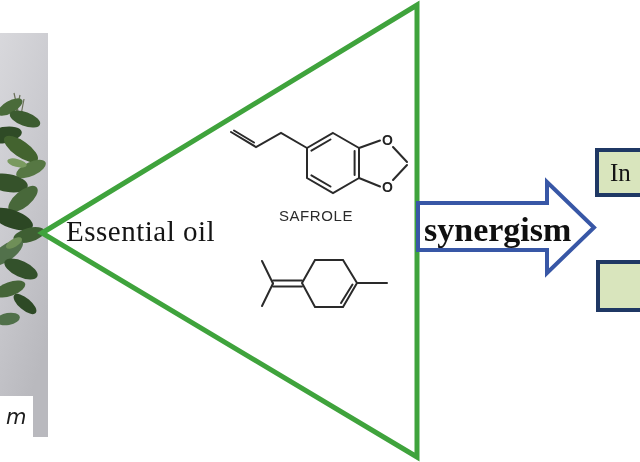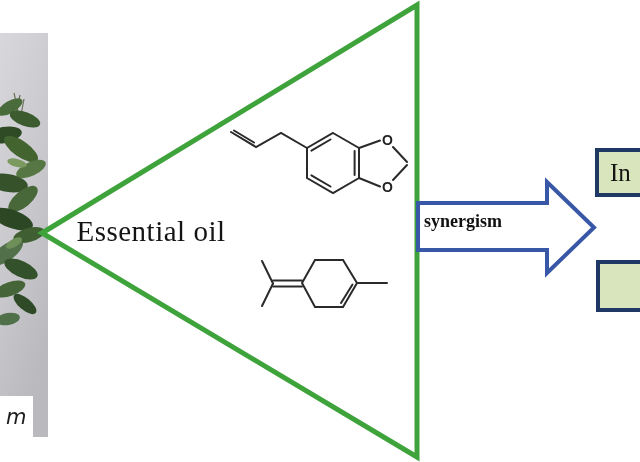--- a/index.html
+++ b/index.html
@@ -15,34 +15,34 @@
     left:0;top:396px;width:33px;height:41px;background:#ffffff;
     display:flex;align-items:center;padding-left:6px;box-sizing:border-box;
     font-family:"DejaVu Sans",sans-serif;font-style:italic;
     font-size:21px;color:#1c1c1c;
   }
 
   
   .layer{left:0;top:0;width:640px;height:462px;pointer-events:none;}
 
   .essential-oil{
-    left:66px;top:215px;width:170px;text-align:center;
+    left:66px;top:215px;width:170px;
     font-size:29px;color:#141414;letter-spacing:.5px;white-space:nowrap;
   }
 
   .mol-label{
     font-family:"Liberation Sans",sans-serif;font-size:15px;color:#2b2b2b;
     letter-spacing:.6px;text-align:center;font-weight:500;white-space:nowrap;
   }
   .safrole-label{left:256px;top:207px;width:120px;}
   .terpinolene-label{left:249px;top:337px;width:160px;}
 
   .synergism{
     left:424px;top:211px;width:140px;text-align:left;
-    font-weight:bold;font-size:18px;color:#101010;white-space:nowrap;
+    font-weight:bold;font-size:34px;color:#101010;white-space:nowrap;
   }
 
   .outcome-box{
     background:#d9e5bd;border:4px solid #1f3864;box-sizing:border-box;
     font-size:25px;color:#141414;display:flex;align-items:center;
     padding-left:11px;overflow:hidden;white-space:nowrap;
   }
   .box-top{left:595px;top:148px;width:70px;height:49px;}
   .box-bottom{left:596px;top:260px;width:70px;height:52px;}
 
@@ -124,20 +124,21 @@
       <line class="bond" x1="273" y1="283.5" x2="262" y2="306"></line>
       <line class="bond" x1="357" y1="283" x2="387" y2="283"></line>
     </g>
   </svg>
 
   <svg class="abs layer" viewBox="0 0 640 462">
     <polygon points="418,203 547,203 547,182 594,227.5 547,273 547,250 418,250" fill="#ffffff" stroke="#3857a6" stroke-width="4" stroke-linejoin="miter"></polygon>
   </svg>
 
   <div class="abs essential-oil">Essential oil</div>
+  <div class="abs mol-label safrole-label">SAFROLE</div>
   <div class="abs synergism">synergism</div>
 
   <div class="abs outcome-box box-top">
     <span>In</span>
   </div>
   <div class="abs outcome-box box-bottom">
     <span></span>
   </div>
 
 </div>

